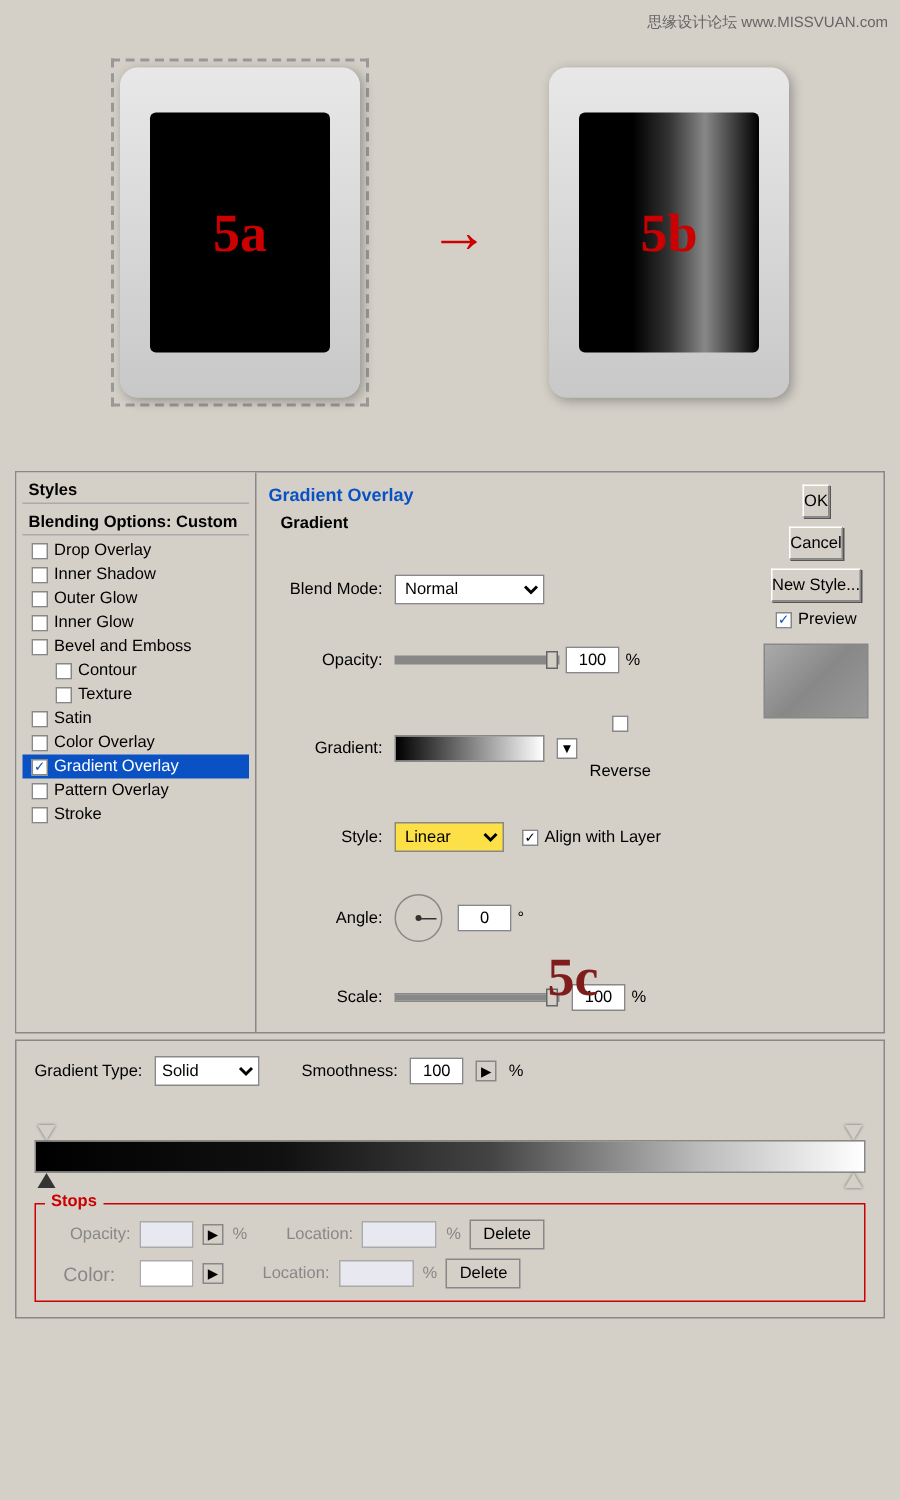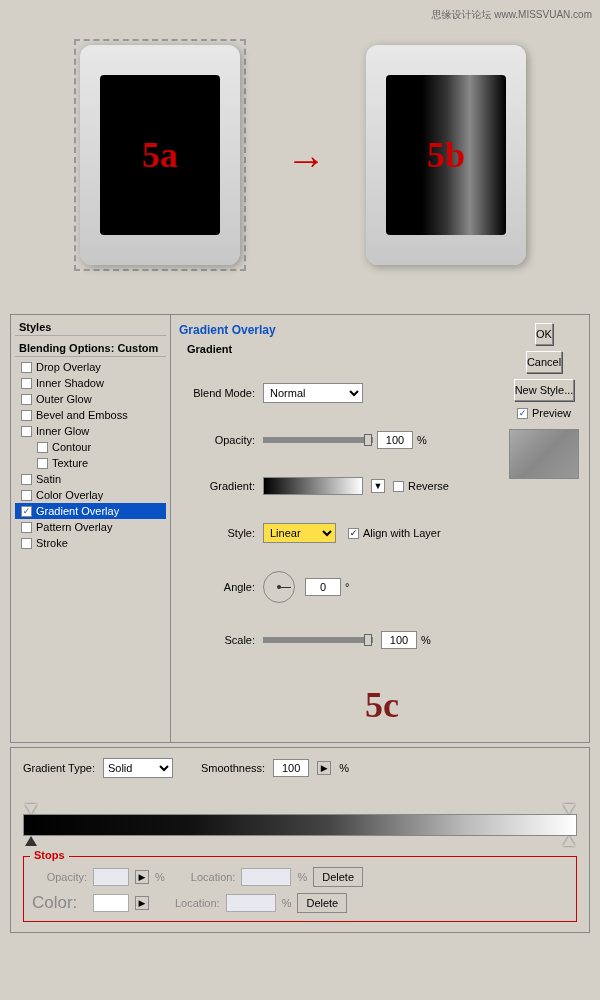--- a/index.html
+++ b/index.html
@@ -235,22 +235,23 @@
       width: 100px;
       height: 18px;
       background: linear-gradient(to right, #000, #fff);
       border: 1px solid #888;
       cursor: pointer;
     }
 
     .reverse-checkbox-row {
       display: flex;
       align-items: center;
-      gap: 4px;
+      gap: 20px;
       margin-left: 4px;
+      flex-direction: column;
     }
 
     
     .right-panel {
       width: 90px;
       padding: 8px 6px;
       display: flex;
       flex-direction: column;
       gap: 6px;
       align-items: center;
@@ -307,21 +308,21 @@
     <div>
       <div class="device">
         <div class="device-screen device-screen-5b">
           <span class="screen-label">5b</span>
         </div>
       </div>
     </div>
   </div>
 </div>
 
-<div style="display:flex; margin: 4px 10px 0; background: #d4d0c8; border: 1px solid #888; height: 429px;">
+<div style="display:flex; margin: 4px 10px 0; background: #d4d0c8; border: 1px solid #888; height: 375px;">
 
   <div class="styles-panel">
     <div class="styles-panel-title">
       <span>Styles</span>
     </div>
     <div style="padding: 2px 4px; font-size:11px; font-weight:bold; border-bottom:1px solid #aaa; margin-bottom:2px;">
       <span>Blending Options: Custom</span>
     </div>
     <ul class="styles-list">
       <li class="styles-list-item">
@@ -331,25 +332,25 @@
       <li class="styles-list-item">
         <span class="checkbox"></span>
         <span>Inner Shadow</span>
       </li>
       <li class="styles-list-item">
         <span class="checkbox"></span>
         <span>Outer Glow</span>
       </li>
       <li class="styles-list-item">
         <span class="checkbox"></span>
+        <span>Inner Glow</span>
+      </li>
+      <li class="styles-list-item">
+        <span class="checkbox"></span>
         <span>Bevel and Emboss</span>
-      </li>
-      <li class="styles-list-item">
-        <span class="checkbox"></span>
-        <span>Inner Glow</span>
       </li>
       <li class="styles-list-item sub">
         <span class="checkbox"></span>
         <span>Contour</span>
       </li>
       <li class="styles-list-item sub">
         <span class="checkbox"></span>
         <span>Texture</span>
       </li>
       <li class="styles-list-item">
@@ -495,21 +496,21 @@
       <input type="text" style="width: 36px; height: 18px; font-size: 11px; border: 1px solid rgb(170, 170, 170); background: rgb(232, 232, 240); text-align: center;">
       <div style="width:14px;height:14px;border:1px solid #888;background:#d4d0c8;display:flex;align-items:center;justify-content:center;font-size:9px;cursor:pointer;">▶</div>
       <span style="font-size:11px;color:#888;">%</span>
       <span style="font-size:11px; color:#888; margin-left:20px;">Location:</span>
       <input type="text" style="width: 50px; height: 18px; font-size: 11px; border: 1px solid rgb(170, 170, 170); background: rgb(232, 232, 240); text-align: center;">
       <span style="font-size:11px;color:#888;">%</span>
       <button style="height:20px;padding:0 8px;font-size:11px;background:#d4d0c8;border:1px solid #888;cursor:pointer;">Delete</button>
     </div>
 
     <div style="display:flex; align-items:center; gap:6px;">
-      <span style="font-size:17px; color:#888; width:55px; text-align:left;">Color:</span>
+      <span style="font-size:13px; color:#888; width:55px; text-align:center;">Color:</span>
       <div style="width:36px;height:18px;background:#fff;border:1px solid #aaa;"></div>
       <div style="width:14px;height:14px;border:1px solid #888;background:#d4d0c8;display:flex;align-items:center;justify-content:center;font-size:9px;cursor:pointer;">▶</div>
       <span style="font-size:11px; color:#888; margin-left:20px;">Location:</span>
       <input type="text" style="width: 50px; height: 18px; font-size: 11px; border: 1px solid rgb(170, 170, 170); background: rgb(232, 232, 240); text-align: center;">
       <span style="font-size:11px;color:#888;">%</span>
       <button style="height:20px;padding:0 8px;font-size:11px;background:#d4d0c8;border:1px solid #888;cursor:pointer;">Delete</button>
     </div>
   </div>
 </div>
 

